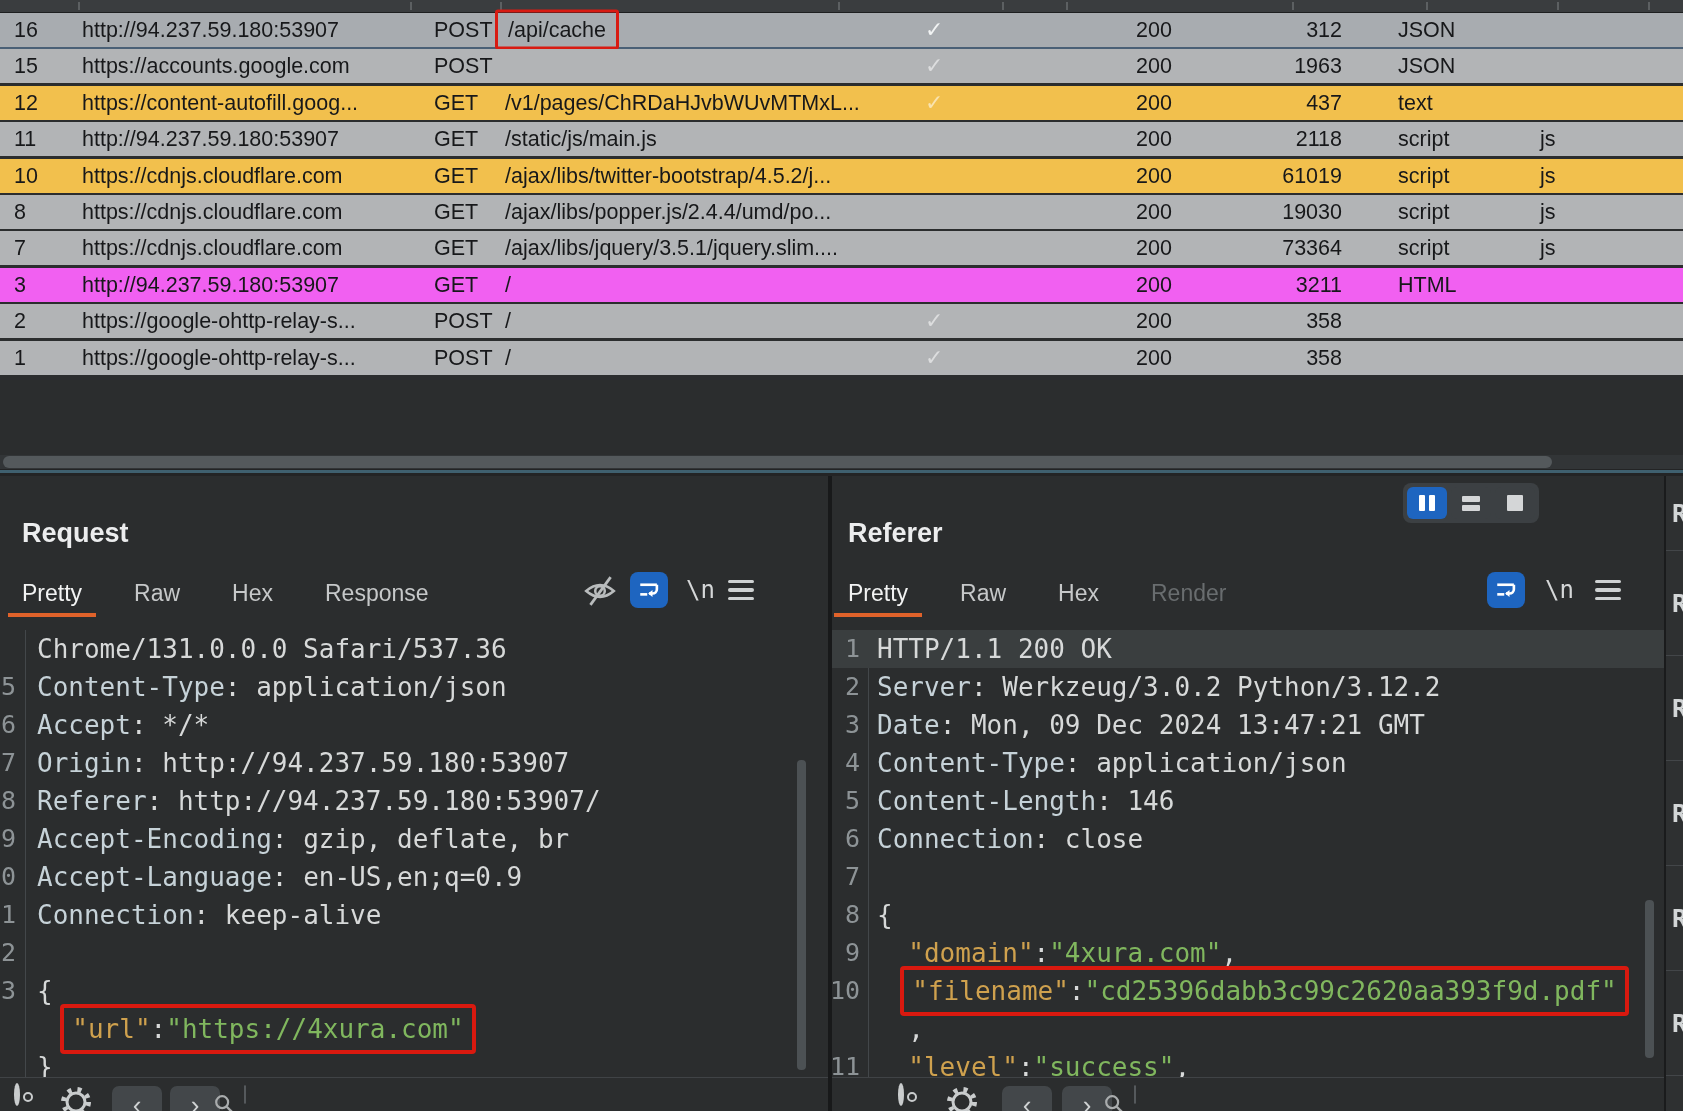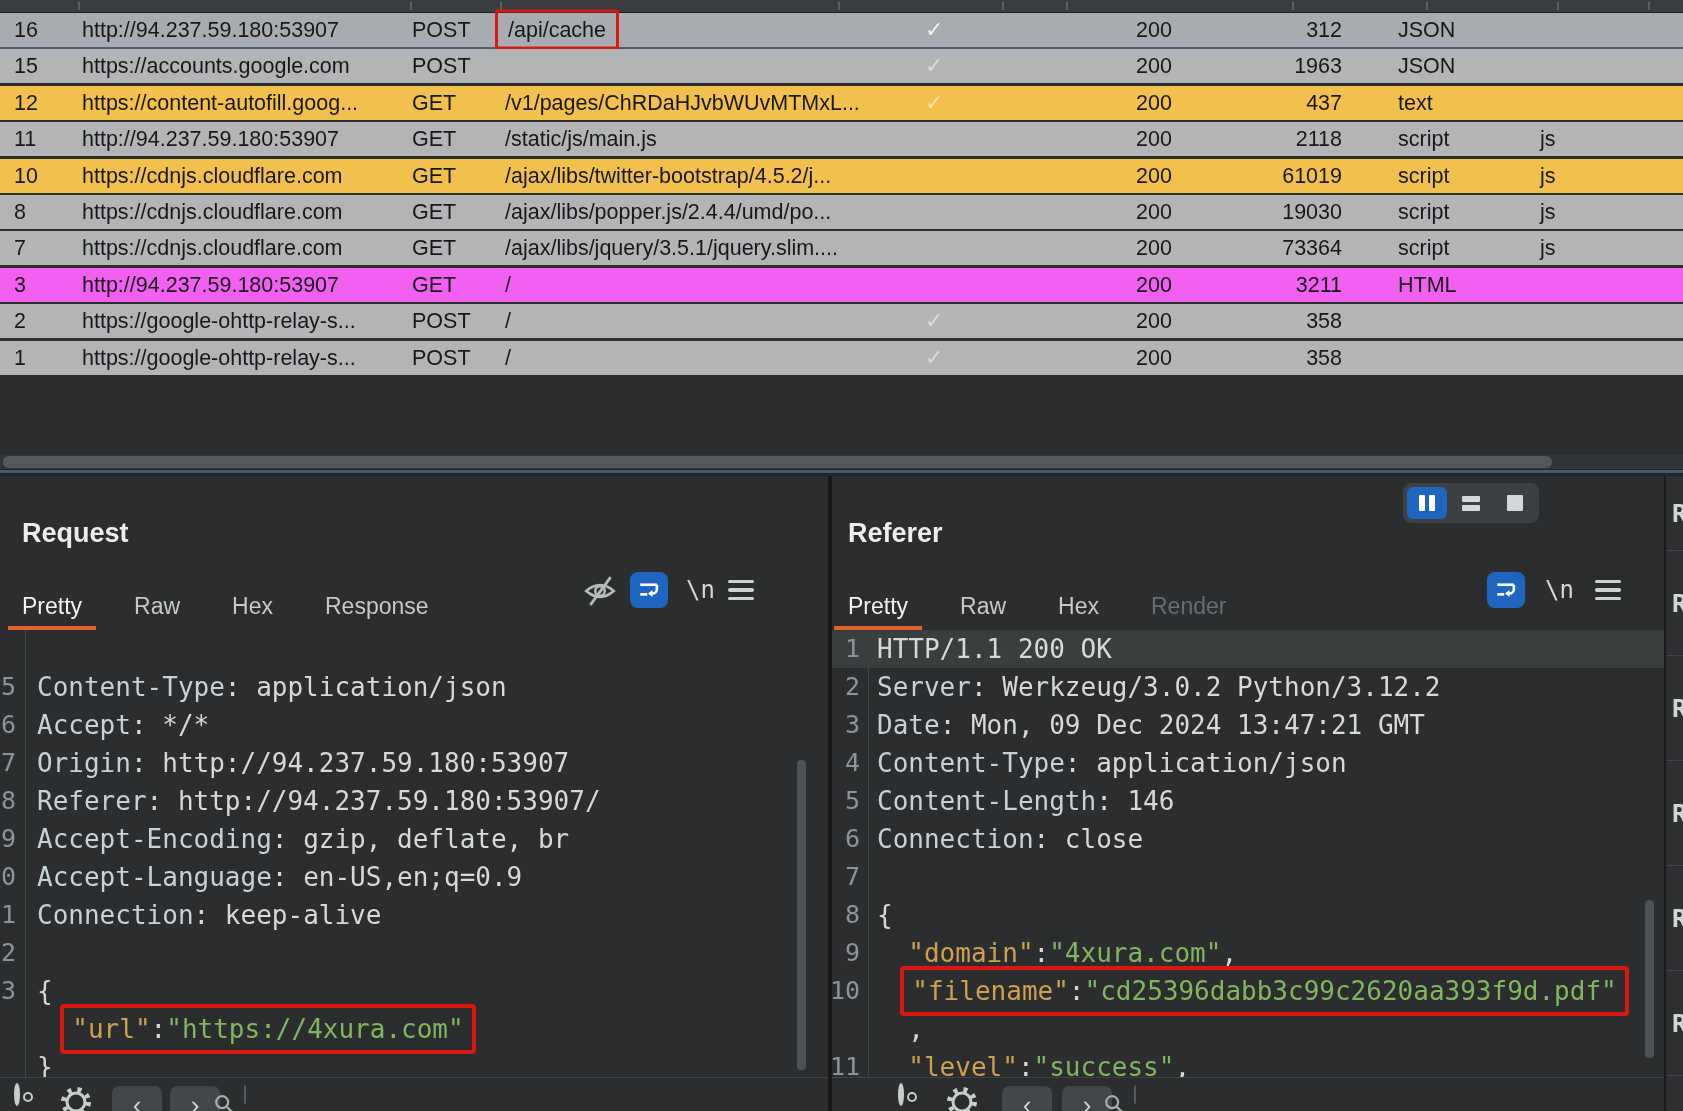--- a/index.html
+++ b/index.html
@@ -8,40 +8,40 @@
 
   
   .table-bg{position:absolute;top:0;left:0;width:100%;height:455px;background:#2b2d2e;}
   .thead{position:absolute;top:0;left:0;width:100%;height:12px;background:#3a3d3f;border-bottom:1px solid #1d1f20;}
   .tick{position:absolute;top:2px;width:2px;height:8px;background:#5c6062;}
   .rows{position:absolute;top:13px;left:0;width:100%;display:flex;flex-direction:column;gap:2.4px;}
   .trow{position:relative;height:34px;font-size:21.5px;color:#17181a;}
   .c-gray{background:#b2b4b6;} .c-gray2{background:#a8acb0;box-shadow:0 2.5px 0 0 #4a6076;}
   .c-orange{background:#f2c04d;} .c-magenta{background:#f160f1;}
   .cell{position:absolute;top:50%;transform:translateY(-50%);white-space:nowrap;}
-  .cid{left:14px;} .chost{left:82px;} .cmeth{left:412px;} .curl{left:505px;}
+  .cid{left:14px;} .chost{left:82px;} .cmeth{left:434px;} .curl{left:505px;}
   .cchk{left:925px;font-size:22px;}
   .chk-bright{color:#f1f3f3;} .chk-faint{color:rgba(255,255,255,.55);}
   .cstat{left:1136px;} .clen{left:1230px;width:112px;text-align:right;} .cmime{left:1398px;} .cext{left:1540px;}
   .red-box-t{border:3.5px solid #d81b12;border-radius:3px;padding:5px 10px;margin-left:-10px;}
 
   
   .hsb-track{position:absolute;top:455px;left:0;width:100%;height:14px;background:#323537;}
   .hsb{position:absolute;top:456px;left:3px;width:1549px;height:12px;background:#54595c;border-radius:6px;}
   .accent{position:absolute;top:470px;left:0;width:100%;height:3px;background:#3f606f;}
 
   
   .panel{position:absolute;top:476px;bottom:0;background:#2b2d2e;padding-left:12px;}
   #req-panel{left:0;width:828px;} #resp-panel{left:832px;width:830px;}
   .vdiv{position:absolute;top:476px;bottom:0;left:828px;width:4px;background:#18191a;}
   .p-title{position:absolute;top:42px;left:22px;font-size:27px;font-weight:bold;color:#ecedee;}
   #resp-panel .p-title{left:16px;}
   .tabs{position:absolute;top:104px;left:22px;font-size:23px;}
   #resp-panel .tabs{left:16px;}
-  .tab{display:inline-block;margin-right:52px;color:#c6c8c9;position:relative;cursor:default;margin-top:13px;}
+  .tab{display:inline-block;margin-right:52px;color:#c6c8c9;position:relative;cursor:default;}
   .tab.active{color:#f2f3f3;}
   .tab.active::after{content:"";position:absolute;left:-14px;right:-14px;bottom:-10px;height:4px;background:#e0622a;}
   .tab.disabled{color:#696d6f;}
   .icon-cluster{position:absolute;top:96px;height:40px;}
   .ic{position:absolute;top:0;}
   .blue-btn{width:38px;height:36px;background:#1e65c0;border-radius:8px;display:flex;align-items:center;justify-content:center;}
   .nl{font-family:"DejaVu Sans Mono",monospace;font-size:24px;color:#d5d7d8;line-height:36px;}
   .ham{display:flex;flex-direction:column;justify-content:center;gap:5px;height:36px;}
   .ham i{display:block;width:26px;height:3.5px;background:#cfd2d3;border-radius:2px;}
 
@@ -233,21 +233,21 @@
       </span>
       <span class="ic nl" style="left:686px;">\n</span>
       <span class="ic ham" style="left:728px;">
           <i></i>
           <i></i>
           <i></i>
         </span>
     </div>
 
     <div class="editor" id="req-editor">
-        <div class="ed-line"><span class="ed-num"></span></div>
+        <div class="ed-line"><span class="ed-num"></span><span class="ed-code"><span class="s-pl">Chrome/131.0.0.0 Safari/537.36</span></span></div>
         <div class="ed-line"><span class="ed-num">5</span><span class="ed-code"><span class="s-hn">Content-Type</span><span class="s-pl">: </span><span class="s-pl">application/json</span></span></div>
         <div class="ed-line"><span class="ed-num">6</span><span class="ed-code"><span class="s-hn">Accept</span><span class="s-pl">: </span><span class="s-pl">*/*</span></span></div>
         <div class="ed-line"><span class="ed-num">7</span><span class="ed-code"><span class="s-hn">Origin</span><span class="s-pl">: </span><span class="s-pl">http://94.237.59.180:53907</span></span></div>
         <div class="ed-line"><span class="ed-num">8</span><span class="ed-code"><span class="s-hn">Referer</span><span class="s-pl">: </span><span class="s-pl">http://94.237.59.180:53907/</span></span></div>
         <div class="ed-line"><span class="ed-num">9</span><span class="ed-code"><span class="s-hn">Accept-Encoding</span><span class="s-pl">: </span><span class="s-pl">gzip, deflate, br</span></span></div>
         <div class="ed-line"><span class="ed-num">10</span><span class="ed-code"><span class="s-hn">Accept-Language</span><span class="s-pl">: </span><span class="s-pl">en-US,en;q=0.9</span></span></div>
         <div class="ed-line"><span class="ed-num">11</span><span class="ed-code"><span class="s-hn">Connection</span><span class="s-pl">: </span><span class="s-pl">keep-alive</span></span></div>
         <div class="ed-line"><span class="ed-num">12</span><span class="ed-code"></span></div>
         <div class="ed-line"><span class="ed-num">13</span><span class="ed-code"><span class="s-pl">{</span></span></div>
         <div class="ed-line"><span class="ed-num"></span><span class="ed-code">  <span class="red-box"><span class="s-key">"url"</span><span class="s-pl">:</span><span class="s-str">"https://4xura.com"</span></span></span></div>

